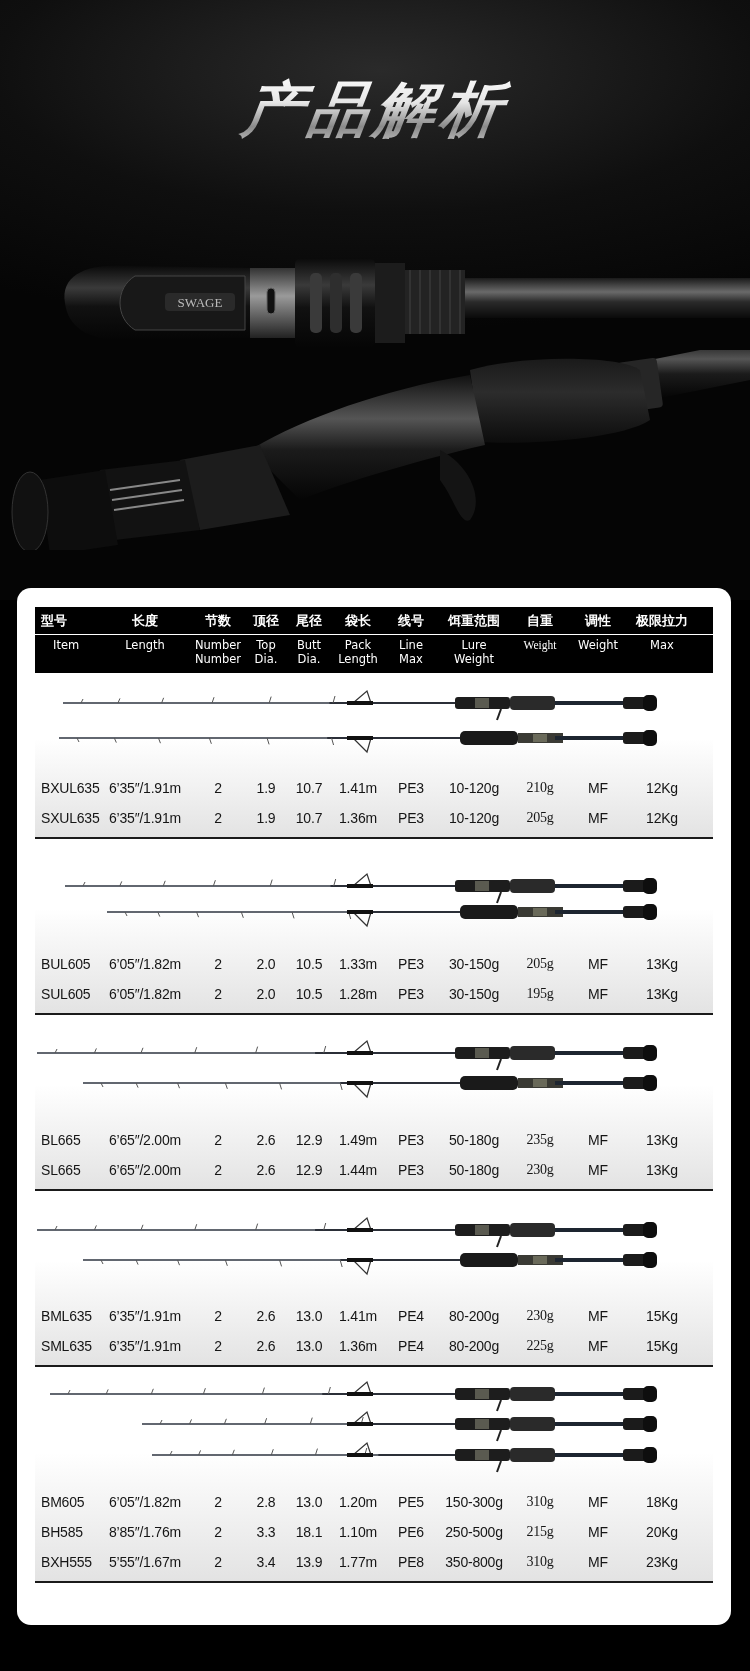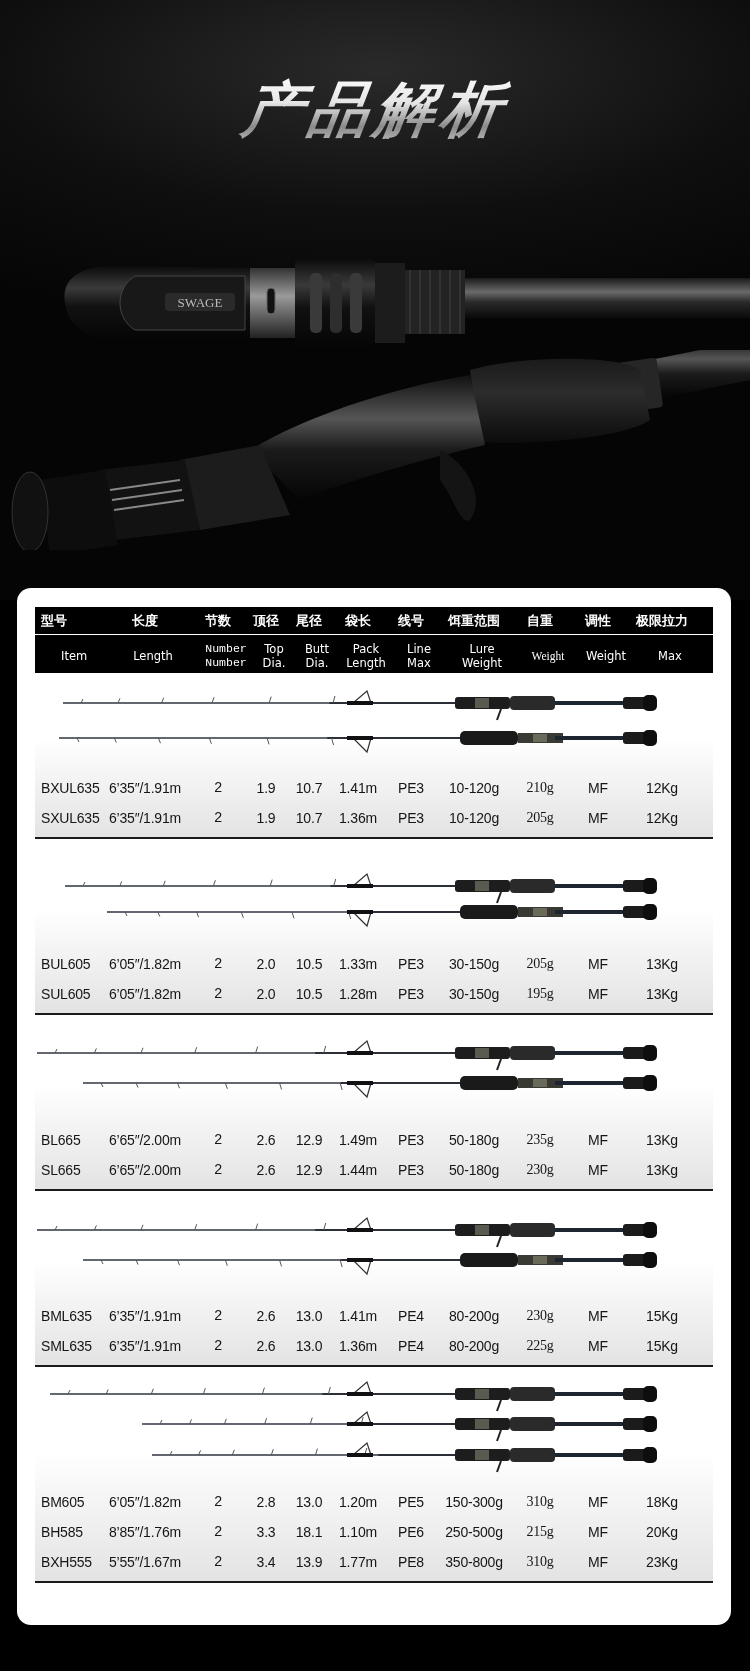--- a/index.html
+++ b/index.html
@@ -31,25 +31,25 @@
 
   .card {
     position: absolute; left: 17px; top: 588px; width: 714px; height: 1037px;
     background: #fff; border-radius: 14px;
   }
   .table {
     position: absolute; left: 35px; top: 607px; width: 678px;
   }
   .thead { background: #000; color: #fff; }
   .thead-cn { display: flex; height: 28px; align-items: center; font-family: "DejaVu Sans", sans-serif; font-weight: bold; font-size: 13px; border-bottom: 1px solid #fff; }
-  .thead-en { display: flex; height: 38px; align-items: center; padding-top: 3px; font-family: "DejaVu Sans", sans-serif; font-size: 11.5px; line-height: 14px; margin-left: 8px; }
+  .thead-en { display: flex; height: 38px; align-items: flex-start; padding-top: 3px; font-family: "DejaVu Sans", sans-serif; font-size: 11.5px; line-height: 14px; }
   .col { text-align: center; flex: none; }
   .c0 { width: 64px; text-align: left; padding-left: 6px; }
   .c1 { width: 92px; }
-  .c2 { width: 54px; font-family: Liberation Mono, monospace; }
+  .c2 { width: 54px; }
   .c3 { width: 42px; }
   .c4 { width: 44px; }
   .c5 { width: 54px; }
   .c6 { width: 52px; }
   .c7 { width: 74px; }
   .c8 { width: 58px; font-family: Liberation Serif, serif; }
   .c9 { width: 58px; }
   .c10 { width: 70px; }
   .thead-cn .c0 { }
   .thead-en .c0 { padding-left: 18px; }

